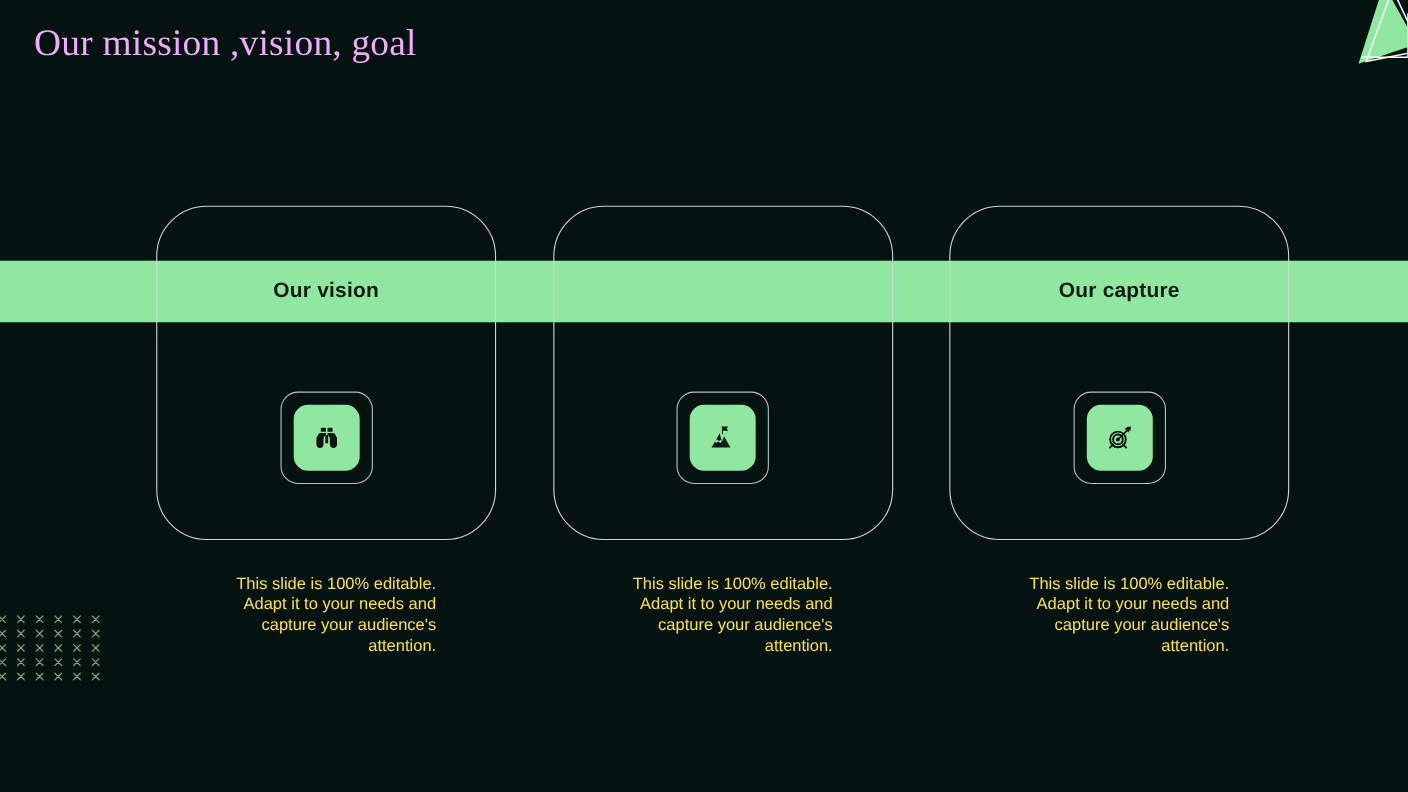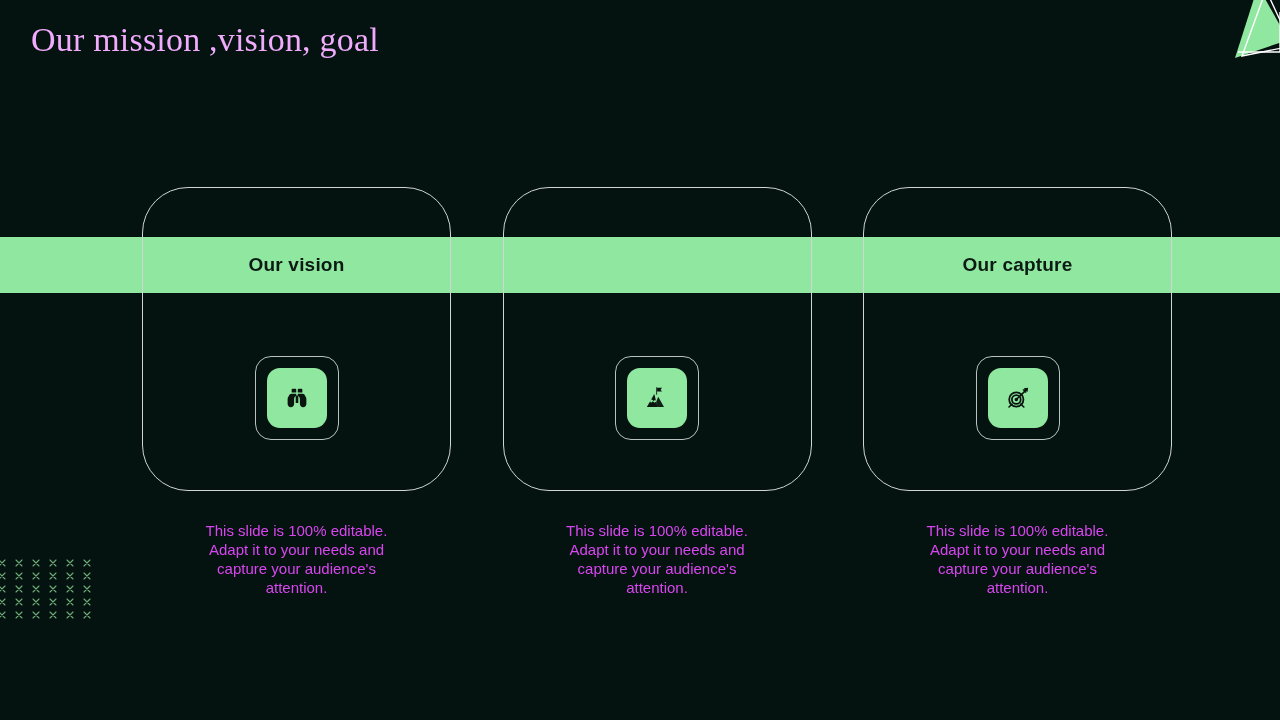--- a/index.html
+++ b/index.html
@@ -125,24 +125,24 @@
     display:flex;
     justify-content:space-between;
   }
   .desc-slot {
     width:309px;
     display:flex;
     justify-content:center;
   }
   .desc-text {
     width:200px;
-    text-align:center;
+    text-align:right;
     font-size:15px;
     line-height:19px;
-    color:#d946ef;
+    color:#fde047;
   }
 </style>
 </head>
 <body>
 
 <h1 id="slide-title">Our mission ,vision, goal</h1>
 
 <div id="corner-decoration">
   <svg width="100" height="60" viewBox="0 0 100 60" xmlns="http://www.w3.org/2000/svg">
     <polygon points="55,58 78,-14 108,40" fill="#90E8A0"></polygon>

